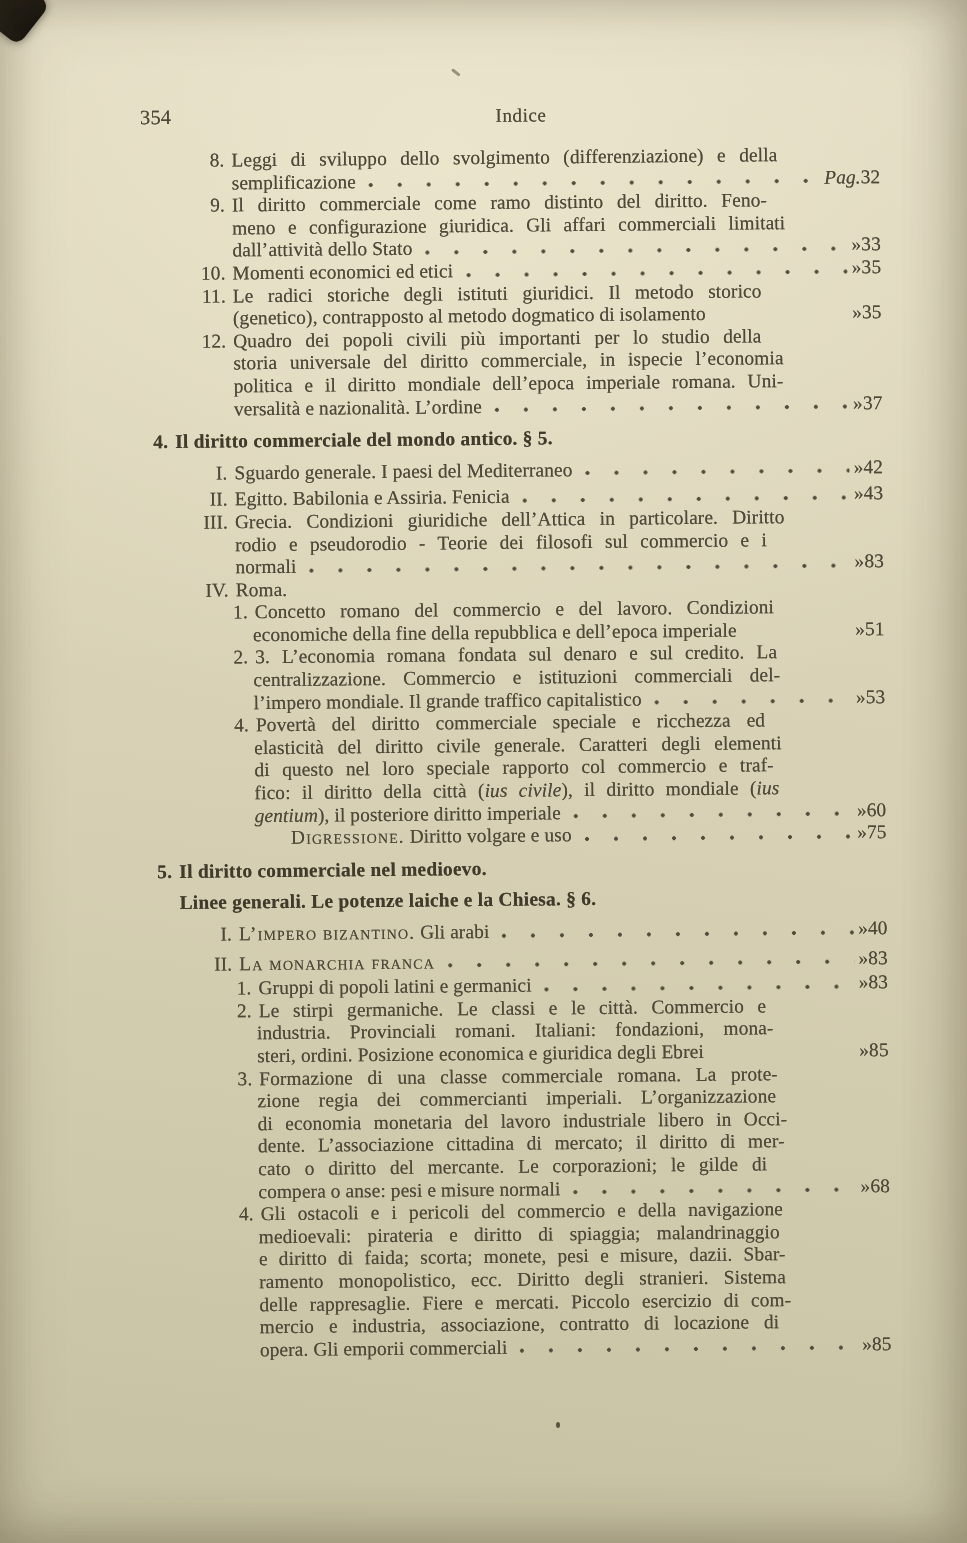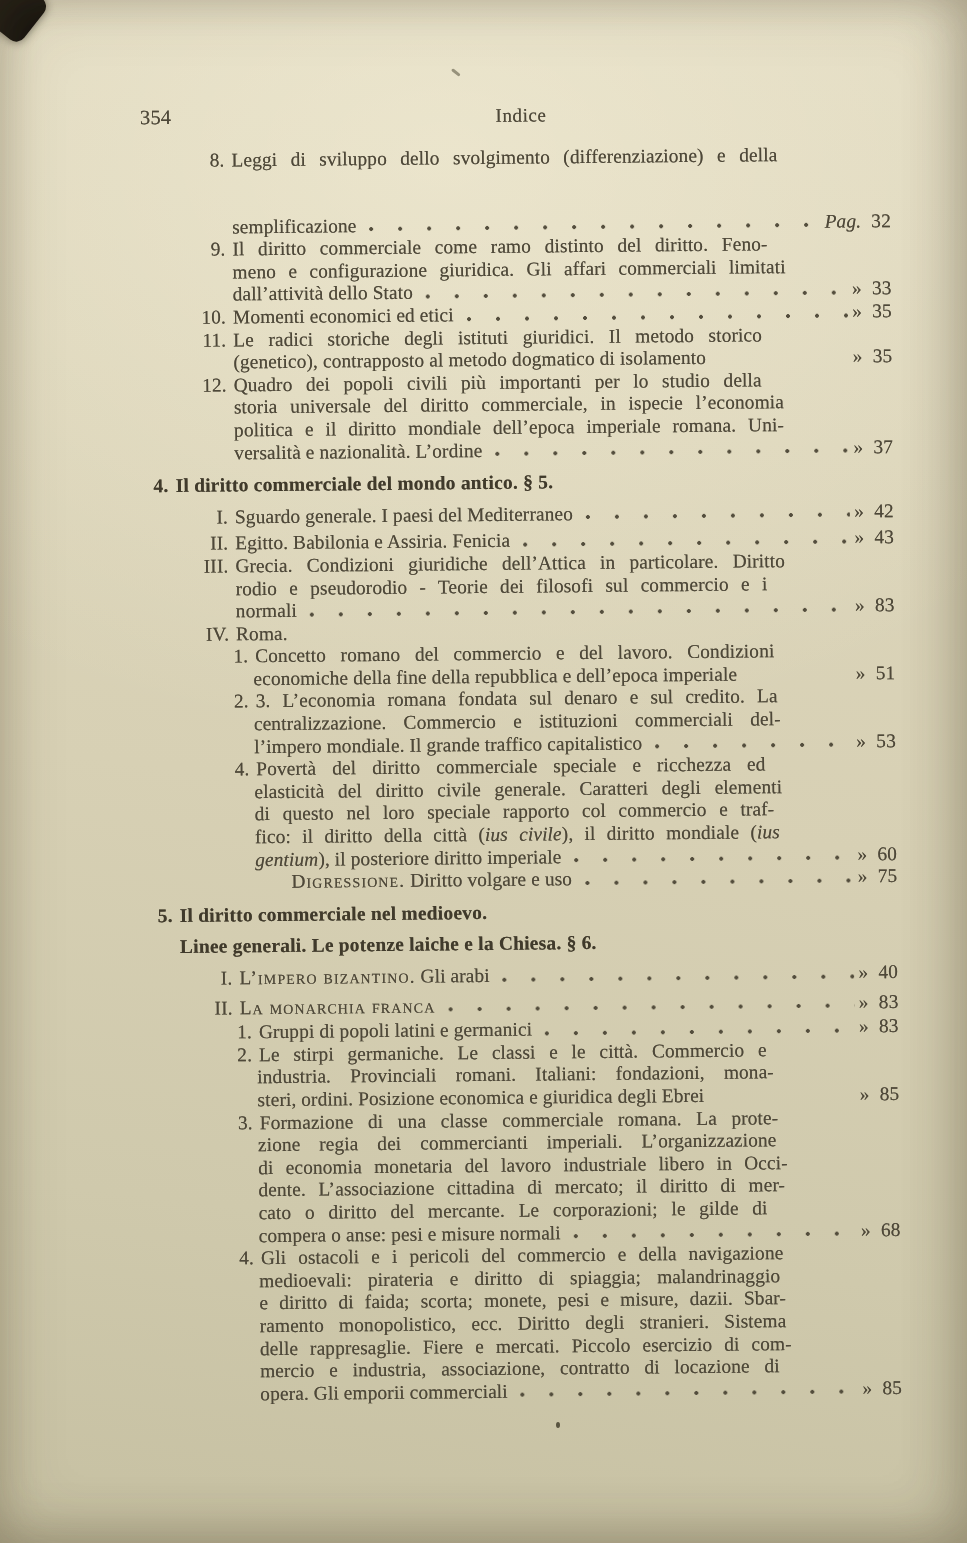--- a/index.html
+++ b/index.html
@@ -31,22 +31,22 @@
   .hang{flex:none;box-sizing:border-box;text-align:right;padding-right:7px;}
   .ct{flex:0 1 auto;min-width:0;}
   .ct.j{flex:1 1 auto;text-align:justify;text-align-last:justify;}
   .ld{flex:1 1 10px;min-width:6px;align-self:flex-end;height:16px;}
   .ld.dots{
     background-image:radial-gradient(circle at 3px 3px, rgba(76,70,54,0.95) 1.6px, rgba(76,70,54,0) 2.2px);
     background-size:29px 7px;background-repeat:repeat-x;
     background-position:left 12px bottom 4px;
   }
   .rf{flex:none;min-width:14px;text-align:right;white-space:nowrap;}
-  .pg{flex:none;width:48px;box-sizing:border-box;padding-right:8px;text-align:center;}
-  .s-i{font-style:italic;margin-top:44px;}
+  .pg{flex:none;width:48px;box-sizing:border-box;padding-right:8px;text-align:left;}
+  .s-i{font-style:italic;}
   .s-sc{font-variant:small-caps;letter-spacing:1.1px;}
   .corner-mark{
     position:absolute;left:-16px;top:-18px;width:56px;height:52px;
     background:#181510;border-radius:10px;transform:rotate(38deg);
     box-shadow:0 0 10px rgba(20,17,10,0.55);
   }
   .speck{position:absolute;background:#45412e;border-radius:50%;}
   .speck.s1{left:556px;top:1422px;width:4px;height:6px;opacity:0.85;}
   .speck.s2{left:451px;top:71px;width:10px;height:2.5px;border-radius:2px;transform:rotate(38deg);opacity:0.5;}
   .vignette{

